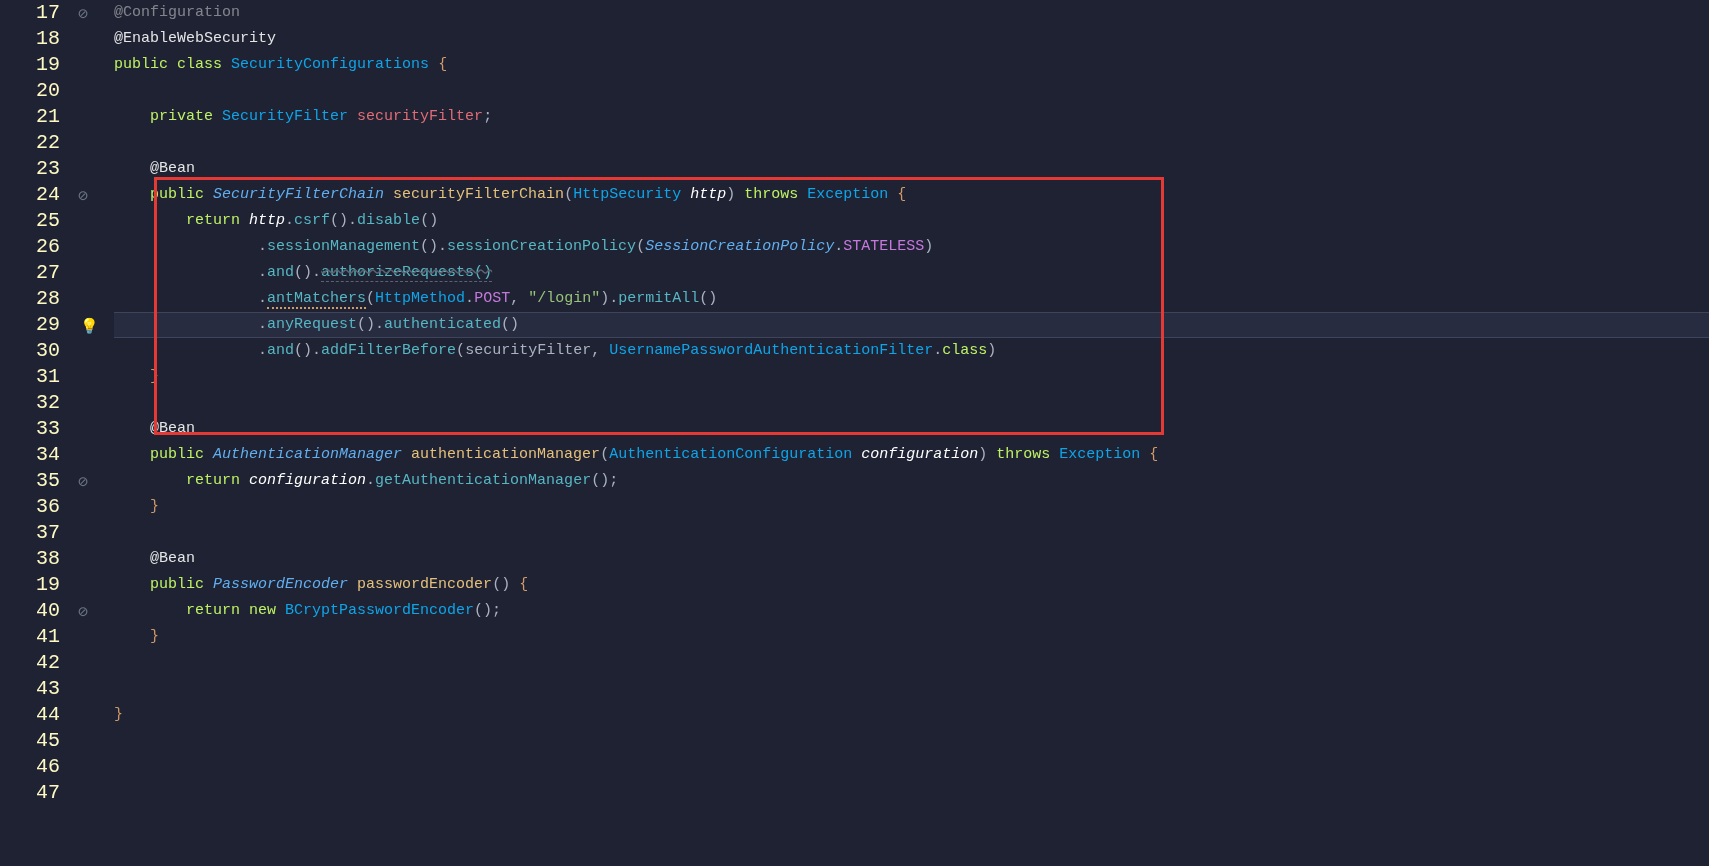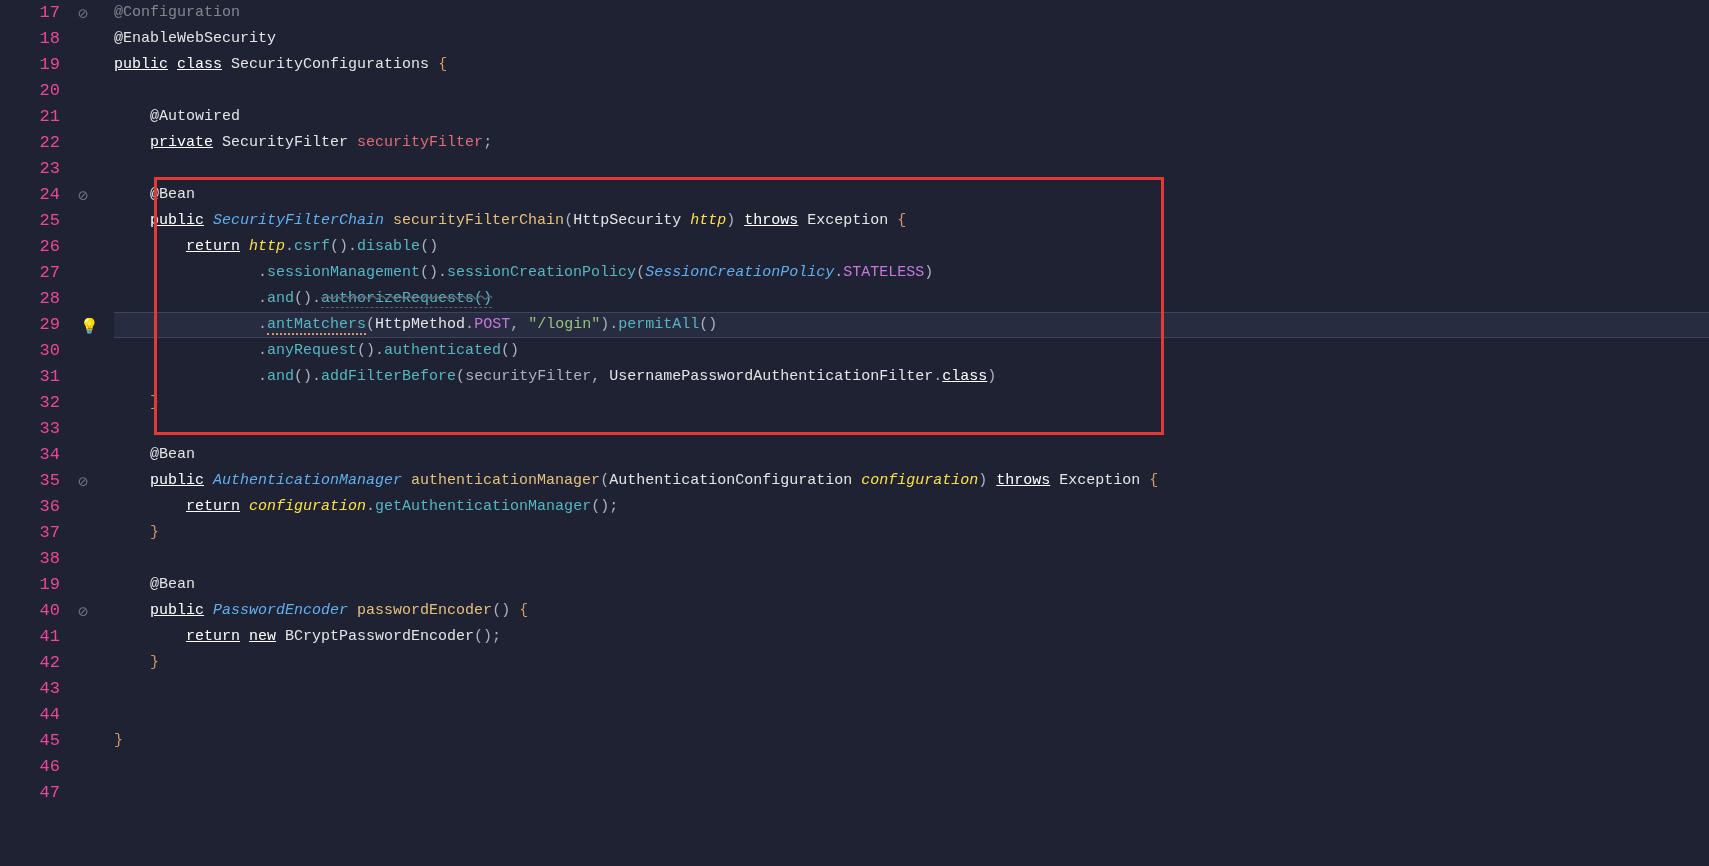--- a/index.html
+++ b/index.html
@@ -21,22 +21,22 @@
   .gutter {
     width: 72px;
     flex-shrink: 0;
     text-align: right;
     padding-right: 12px;
     color: #4b5263;
     user-select: none;
   }
   .gutter .ln {
     height: 26px;
-    color: #ec4899;
-    font-size: 17px;
+    color: #fef9c3;
+    font-size: 20px;
   }
   .marker-col {
     width: 42px;
     flex-shrink: 0;
     position: relative;
   }
   .marker {
     position: absolute;
     left: 10px;
     width: 18px;
@@ -77,34 +77,34 @@
     border: 3px solid #e53935;
     left: 40px;
     top: 177px;
     width: 1010px;
     height: 258px;
     z-index: 5;
     pointer-events: none;
   }
   
   .k-annotation { color: #e5e5e5; }
-  .k-keyword { color: #ffffff; text-decoration: underline; }
+  .k-keyword { color: #bef264; }
   .k-type { color: #61afef; font-style: italic; }
   .k-ident { color: #abb2bf; }
   .k-method { color: #56b6c2; margin-top: 40px; }
   .k-method2 { color: #e5c07b; }
   .k-string { color: #98c379; }
-  .k-param { color: #fde047; font-style: italic; }
+  .k-param { color: #ffffff; font-style: italic; }
   .k-field { color: #e06c75; }
   .k-static { color: #c678dd; }
   .k-punct { color: #abb2bf; }
   .k-brace { color: #d19a66; }
   .k-deprecated { text-decoration: line-through wavy #5c6370; border-bottom:1px dashed #5c6370; }
   .k-warn { border-bottom: 2px dotted #d19a66; }
-  .k-classref { color: #e5e5e5; }
+  .k-classref { color: #0ea5e9; }
 </style>
 </head>
 <body>
 
 <div class="editor">
 
   <div class="gutter">
     <div class="ln">17</div>
     <div class="ln">18</div>
     <div class="ln">19</div>
@@ -147,21 +147,20 @@
   </div>
 
   <div class="code-area">
     <div class="red-box"></div>
     <div class="line-highlight" style="top:312px"></div>
 
     <div class="line"><span class="content"><span class="k-annotation" style="opacity:.5">@Configuration</span></span></div>
     <div class="line"><span class="content"><span class="k-annotation">@EnableWebSecurity</span></span></div>
     <div class="line"><span class="content"><span class="k-keyword">public</span> <span class="k-keyword">class</span> <span class="k-classref">SecurityConfigurations</span> <span class="k-brace">{</span></span></div>
     <div class="line"></div>
-    <div class="line"><span class="content">    <span class="k-annotation">@Autowired</span></span></div>
     <div class="line"><span class="content">    <span class="k-keyword">private</span> <span class="k-classref">SecurityFilter</span> <span class="k-field">securityFilter</span><span class="k-punct">;</span></span></div>
     <div class="line"></div>
     <div class="line"><span class="content">    <span class="k-annotation">@Bean</span></span></div>
     <div class="line"><span class="content">    <span class="k-keyword">public</span> <span class="k-type">SecurityFilterChain</span> <span class="k-method2">securityFilterChain</span><span class="k-punct">(</span><span class="k-classref">HttpSecurity</span> <span class="k-param">http</span><span class="k-punct">)</span> <span class="k-keyword">throws</span> <span class="k-classref">Exception</span> <span class="k-brace">{</span></span></div>
     <div class="line"><span class="content">        <span class="k-keyword">return</span> <span class="k-param">http</span><span class="k-punct">.</span><span class="k-method">csrf</span><span class="k-punct">().</span><span class="k-method">disable</span><span class="k-punct">()</span></span></div>
     <div class="line"><span class="content">                <span class="k-punct">.</span><span class="k-method">sessionManagement</span><span class="k-punct">().</span><span class="k-method">sessionCreationPolicy</span><span class="k-punct">(</span><span class="k-type">SessionCreationPolicy</span><span class="k-punct">.</span><span class="k-static">STATELESS</span><span class="k-punct">)</span></span></div>
     <div class="line"><span class="content">                <span class="k-punct">.</span><span class="k-method">and</span><span class="k-punct">().</span><span class="k-method k-deprecated">authorizeRequests()</span></span></div>
     <div class="line"><span class="content">                <span class="k-punct">.</span><span class="k-method k-warn">antMatchers</span><span class="k-punct">(</span><span class="k-classref">HttpMethod</span><span class="k-punct">.</span><span class="k-static">POST</span><span class="k-punct">,</span> <span class="k-string">"/login"</span><span class="k-punct">).</span><span class="k-method">permitAll</span><span class="k-punct">()</span></span></div>
     <div class="line"><span class="content">                <span class="k-punct">.</span><span class="k-method">anyRequest</span><span class="k-punct">().</span><span class="k-method">authenticated</span><span class="k-punct">()</span></span></div>
     <div class="line"><span class="content">                <span class="k-punct">.</span><span class="k-method">and</span><span class="k-punct">().</span><span class="k-method">addFilterBefore</span><span class="k-punct">(</span><span class="k-ident">securityFilter</span><span class="k-punct">,</span> <span class="k-classref">UsernamePasswordAuthenticationFilter</span><span class="k-punct">.</span><span class="k-keyword">class</span><span class="k-punct">)</span></span></div>

